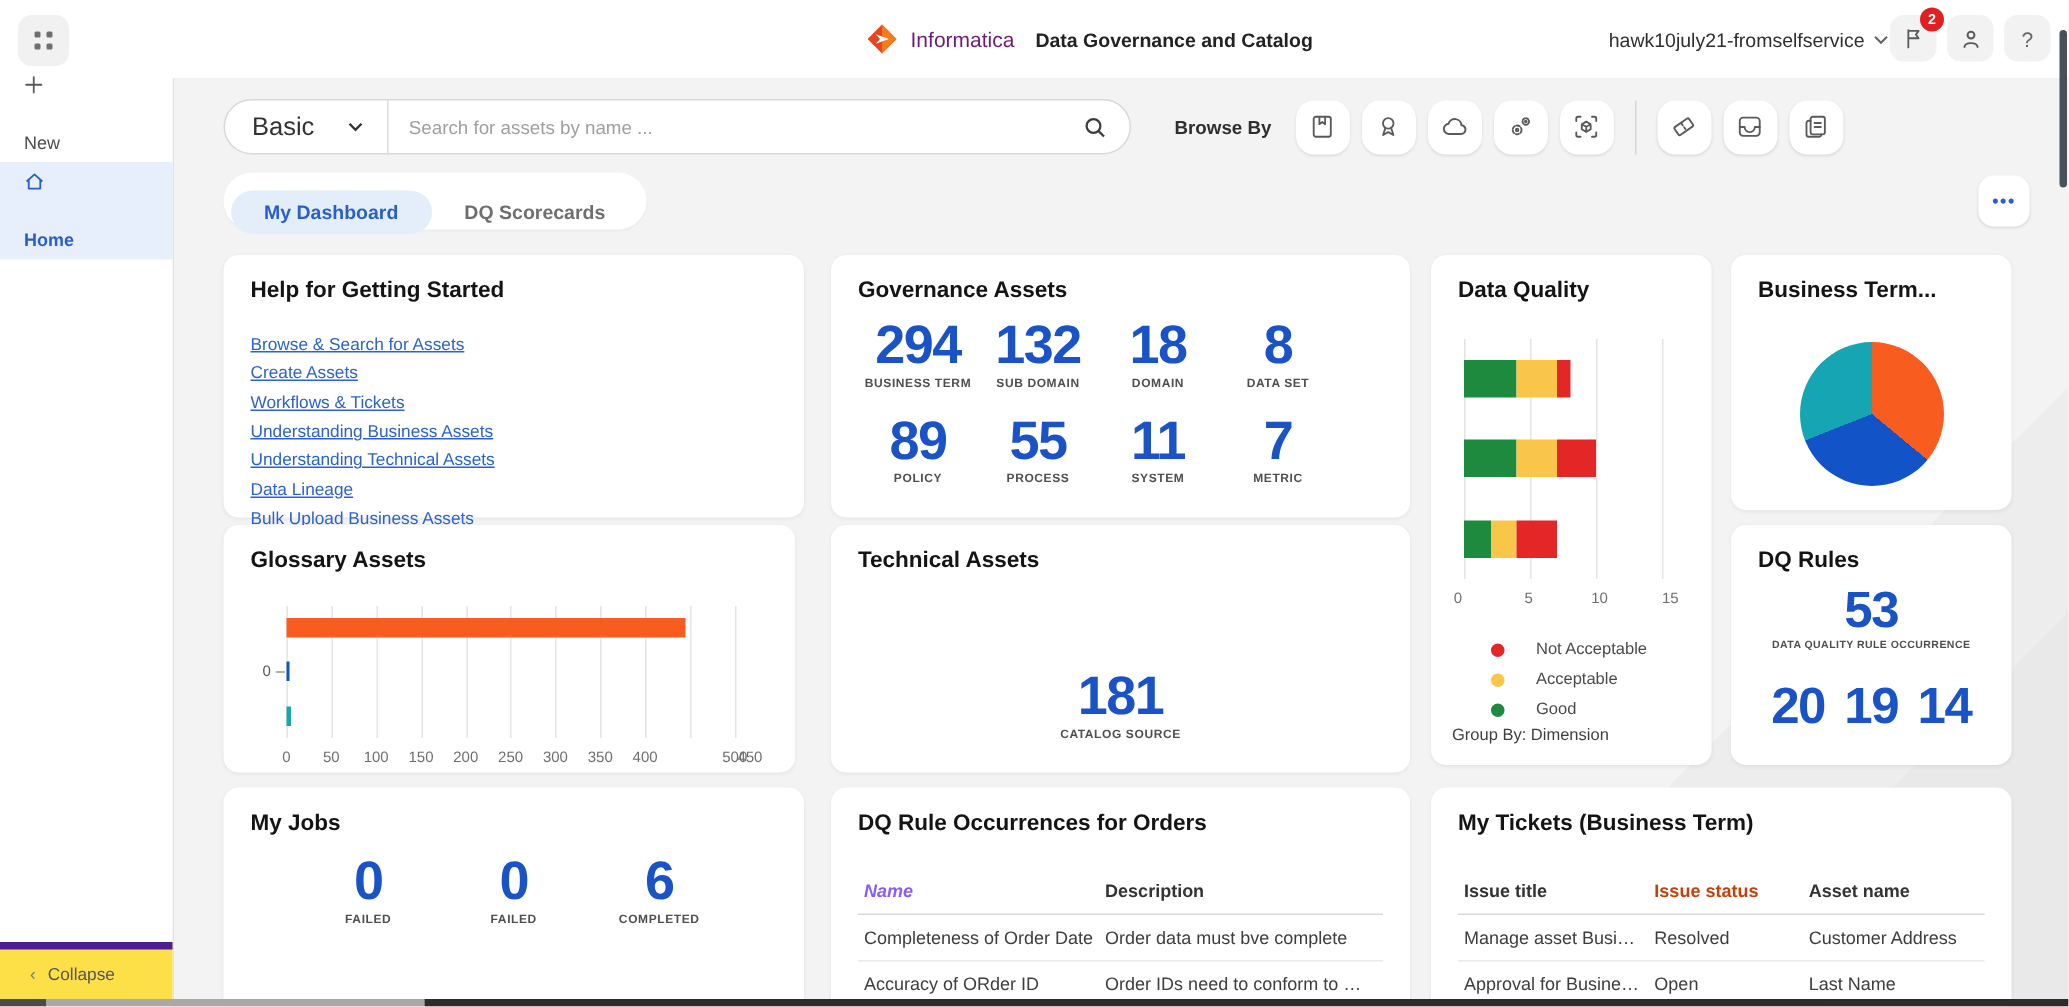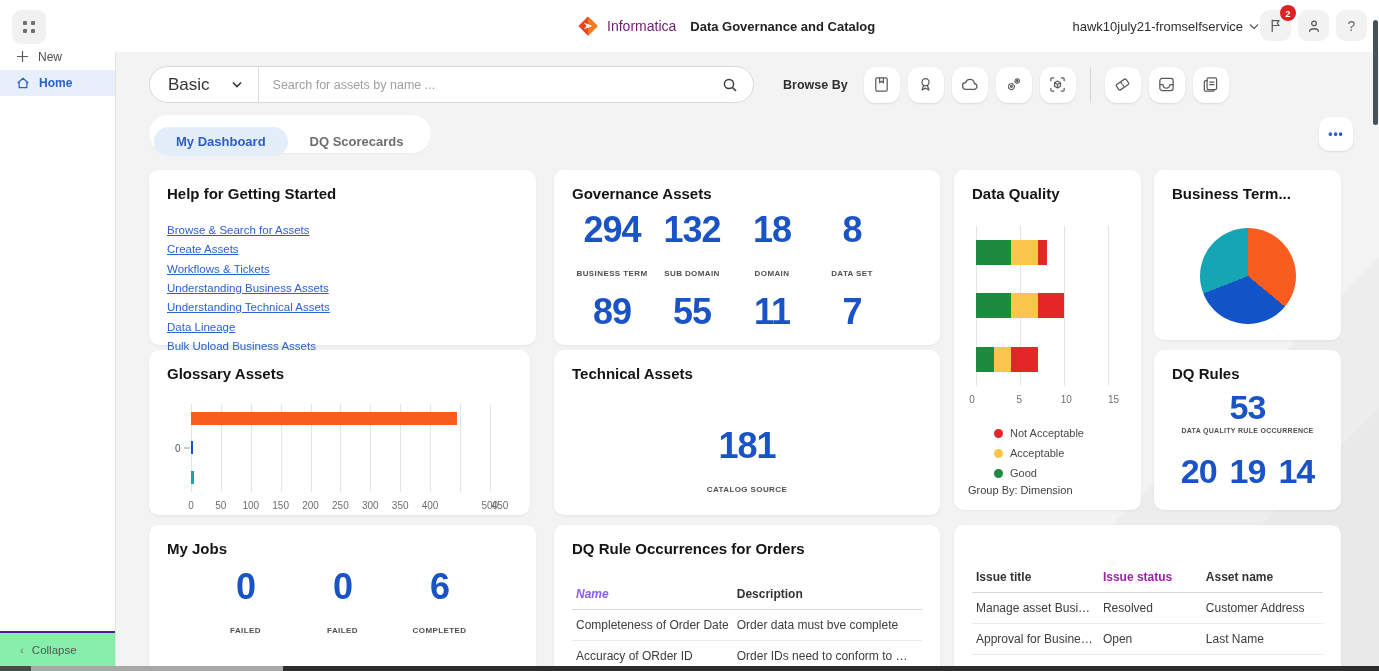--- a/index.html
+++ b/index.html
@@ -4,24 +4,24 @@
 <style>
   * { margin:0; padding:0; box-sizing:border-box; }
   html,body { width:1379px; height:671px; overflow:hidden; }
   body { font-family:"Liberation Sans", sans-serif; background:#ffffff; position:relative; color:#2e2e2e; }
 
   
   #sidebar { position:absolute; left:0; top:0; width:115px; height:671px; background:#fff; z-index:5; }
   .waffle-btn { position:absolute; left:12px; top:10px; width:34px; height:34px; background:#f1f1f1; border-radius:9px; display:flex; align-items:center; justify-content:center; cursor:pointer; }
   .waffle { display:grid; grid-template-columns:4px 4px; grid-gap:4px; }
   .waffle span { width:4px; height:4px; background:#6f6f6f; border-radius:1px; }
-  .side-item { display:flex; align-items:flex-start; gap:9px; padding:6px 0 6px 16px; font-size:12px; color:#4d4d4d; cursor:pointer; }
+  .side-item { display:flex; align-items:flex-start; gap:25px; padding:6px 0 6px 16px; font-size:12px; color:#4d4d4d; cursor:pointer;flex-direction:column; }
   .side-item.new { margin-top:44px; }
   .side-item.active { background:#e7effc; color:#2a5fc9; font-weight:bold; }
-  .collapse-bar { position:absolute; bottom:5px; left:0; width:115px; border-top:2px solid #4c1d95; padding:11px 0 10px 20px; font-size:11.5px; color:#555; cursor:pointer; background:#86efac; }
+  .collapse-bar { position:absolute; bottom:5px; left:0; width:115px; border-top:5px solid #4c1d95; padding:11px 0 10px 20px; font-size:11.5px; color:#555; cursor:pointer; background:#fde047; }
   .collapse-bar .chev { margin-right:8px; color:#777; }
 
   
   #header { position:absolute; left:115px; right:0; top:0; height:52px; background:#fff; z-index:4; }
   .brand-wrap { position:absolute; left:50%; top:0; transform:translateX(-57%); height:52px; display:flex; align-items:center; gap:8px; }
   .brand-name { font-size:14px; color:#701a75; }
   .app-title { font-size:13px; font-weight:bold; color:#222; margin-left:6px; }
   .user-wrap { position:absolute; right:120px; top:0; height:52px; display:flex; align-items:center; gap:6px; cursor:pointer; }
   .user-name { font-size:13px; color:#2e2e2e; }
   .hdr-btns { position:absolute; right:12px; top:10px; display:flex; gap:7px; }
@@ -68,36 +68,36 @@
   #card-dqocc       { left:438px;  top:473px; width:386px; height:170px; }
   #card-tickets     { left:838px;  top:473px; width:387px; height:170px; }
 
   .help-links { margin-top:20px; display:flex; flex-direction:column; gap:1.5px; }
   .help-links a { font-size:11.5px; color:#2a62cf; text-decoration:underline; cursor:pointer; line-height:1.55; }
 
   .stat-grid4 { display:grid; grid-template-columns:repeat(4,1fr); padding:6px 30px 0 0; row-gap:14px; margin-top:2px; }
   .stat-grid3 { display:grid; grid-template-columns:repeat(3,1fr); padding:10px 30px 0 30px; }
   .stat { text-align:center; }
   .stat-num { font-size:36px; font-weight:bold; color:#1a53c6; letter-spacing:-1px; line-height:1.1; }
-  .stat-label { font-size:8px; font-weight:bold; color:#4f4f4f; letter-spacing:.4px; margin-top:19px; }
+  .stat-label { font-size:8px; font-weight:bold; color:#4f4f4f; letter-spacing:.4px; margin-top:1px; }
   .stat-center { display:flex; flex-direction:column; align-items:center; justify-content:flex-end; height:112px; }
 
   
   .plot { position:relative; }
   .gridline { position:absolute; top:0; bottom:0; width:1px; background:#e4e4e4; }
   .bar-rows { position:absolute; left:0; right:0; top:0; bottom:0; display:flex; flex-direction:column; justify-content:space-around; }
   .bar-row { display:flex; }
   .bar-seg { height:100%; }
   .x-axis { position:relative; height:13px; margin-top:8px; }
   .tick-label { position:absolute; transform:translateX(-50%); font-size:10px; color:#6e6e6e; }
 
   #dq-plot { height:160px; margin:24px 6px 0 4px; }
   #dq-plot .bar-row { height:25px; }
   .legend { margin:20px 0 0 22px; display:flex; flex-direction:column; gap:8px; }
-  .legend-item { display:flex; align-items:center; gap:7px; font-size:11px; color:#4a4a4a; }
+  .legend-item { display:flex; align-items:center; gap:21px; font-size:11px; color:#4a4a4a; }
   .legend-dot { width:9px; height:9px; border-radius:50%; flex:0 0 auto; }
   .groupby { position:absolute; left:14px; bottom:14px; font-size:11px; color:#3f3f3f; }
 
   .pie { width:96px; height:96px; border-radius:50%; margin:26px auto 0; }
 
   #gl-plot { height:88px; margin:22px 12px 0 24px; }
   #gl-plot .bar-row { height:13px; }
   .y-tick { position:absolute; left:-16px; top:50%; transform:translateY(-50%); font-size:10px; color:#555; display:flex; align-items:center; gap:3px; }
   .y-tick i { display:block; width:6px; height:1px; background:#999; }
 
@@ -484,24 +484,25 @@
         <div class="t-cell">Order data must bve complete</div>
       </div>
       <div class="t-row cols-2">
         <div class="t-cell t-link">Accuracy of ORder ID</div>
         <div class="t-cell">Order IDs need to conform to our...</div>
       </div>
     </div>
   </div>
 
   <div class="card" id="card-tickets">
+    <div class="card-title">My Tickets (Business Term)</div>
     <div class="mini-table">
       <div class="t-row t-head cols-3">
         <div class="t-cell" style="font-weight:bold;color:#333;">Issue title</div>
-        <div class="t-cell" style="font-weight:bold;color:#a21caf;">Issue status</div>
+        <div class="t-cell" style="font-weight:bold;color:#c2410c;">Issue status</div>
         <div class="t-cell" style="font-weight:bold;color:#333;">Asset name</div>
       </div>
       <div class="t-row cols-3">
         <div class="t-cell t-link">Manage asset Busine...</div>
         <div class="t-cell">Resolved</div>
         <div class="t-cell">Customer Address</div>
       </div>
       <div class="t-row cols-3">
         <div class="t-cell t-link">Approval for Busines...</div>
         <div class="t-cell">Open</div>

